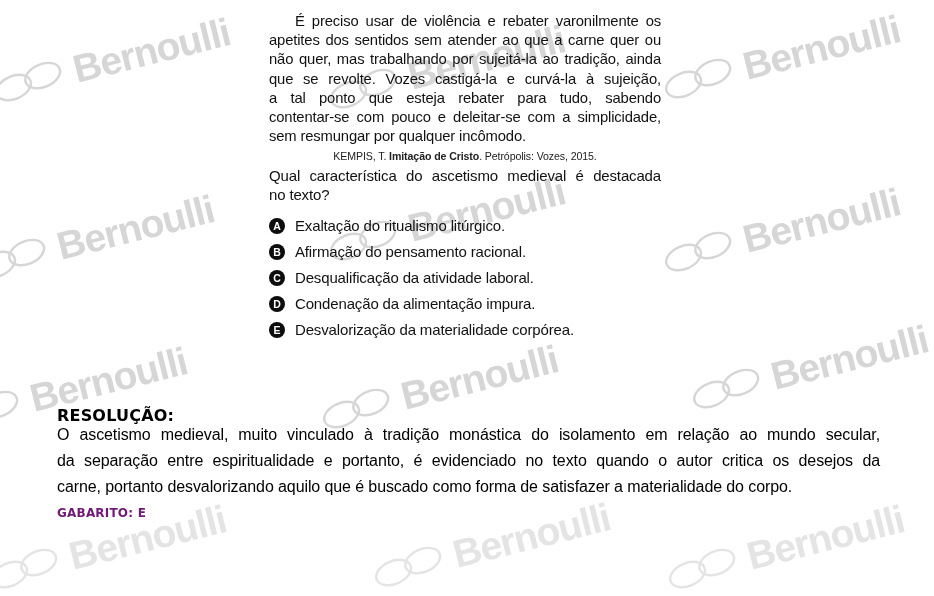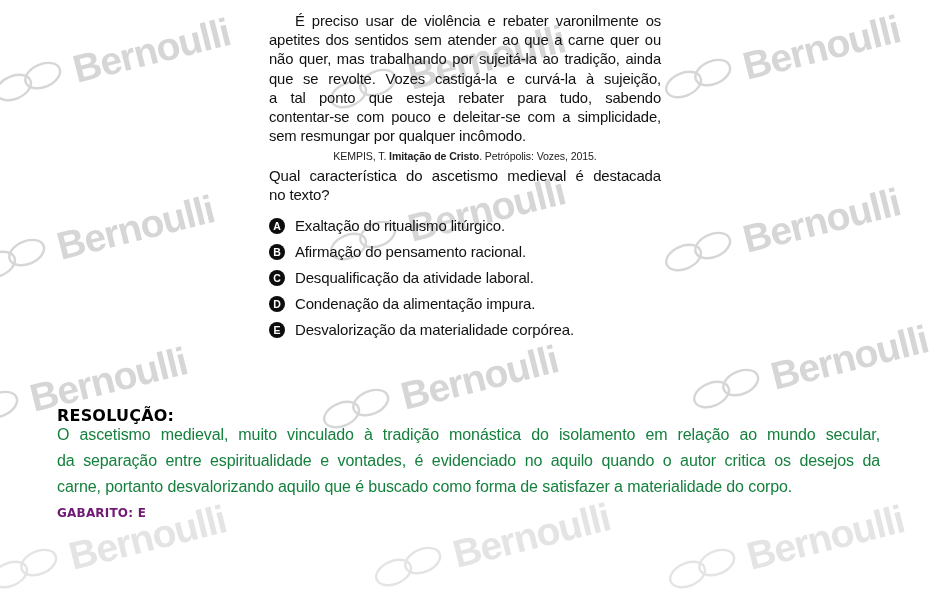--- a/index.html
+++ b/index.html
@@ -49,21 +49,21 @@
   }
   .opt-label { font-size:15px; line-height:18px; letter-spacing:-0.15px; color:#111; }
   
   #res-heading {
     left:57px; top:378px;
     font-family:"DejaVu Sans", sans-serif; font-weight:700; font-size:16px;
     letter-spacing:0.2px; color:#000;margin-top:28px;
   }
   #res-body {
     left:57px; top:422px; width:823px;
-    font-size:16px; line-height:26px; letter-spacing:-0.1px; color:#15803d;
+    font-size:16px; line-height:26px; letter-spacing:-0.1px; color:#000000;
   }
   #gabarito {
     left:57px; top:506px;
     font-family:"DejaVu Sans", sans-serif; font-weight:700; font-size:12px;
     letter-spacing:0.2px; color:#701a75;
   }
 </style>
 </head>
 <body>
 
@@ -195,21 +195,21 @@
     <div class="opt-row">
       <span class="opt-badge">E</span>
       <span class="opt-label">Desvalorização da materialidade corpórea.</span>
     </div>
   </div>
 
   <div id="res-heading" class="content">RESOLUÇÃO:</div>
 
   <div id="res-body" class="content">
       <div class="tl">O ascetismo medieval, muito vinculado à tradição monástica do isolamento em relação ao mundo secular,</div>
-      <div class="tl">da separação entre espiritualidade e vontades, é evidenciado no aquilo quando o autor critica os desejos da</div>
+      <div class="tl">da separação entre espiritualidade e portanto, é evidenciado no texto quando o autor critica os desejos da</div>
       <div class="tl tl-last">carne, portanto desvalorizando aquilo que é buscado como forma de satisfazer a materialidade do corpo.</div>
     </div>
 
   <div id="gabarito" class="content">
     <span>GABARITO:</span>
     <span>E</span>
   </div>
 
 </div>
 

